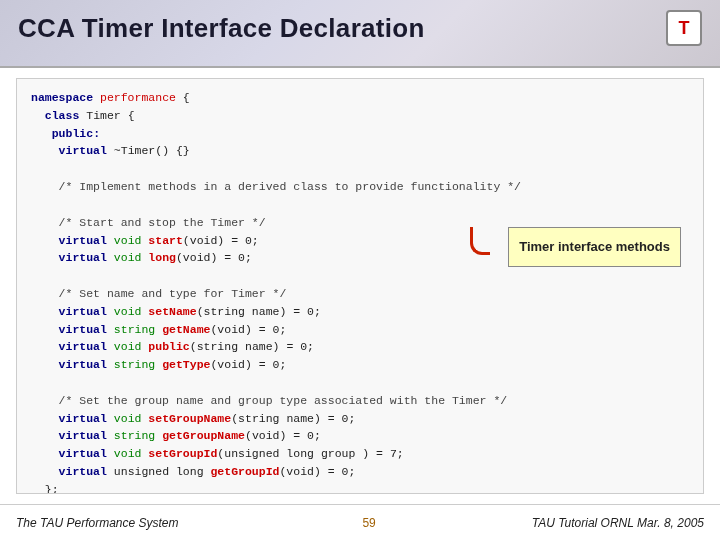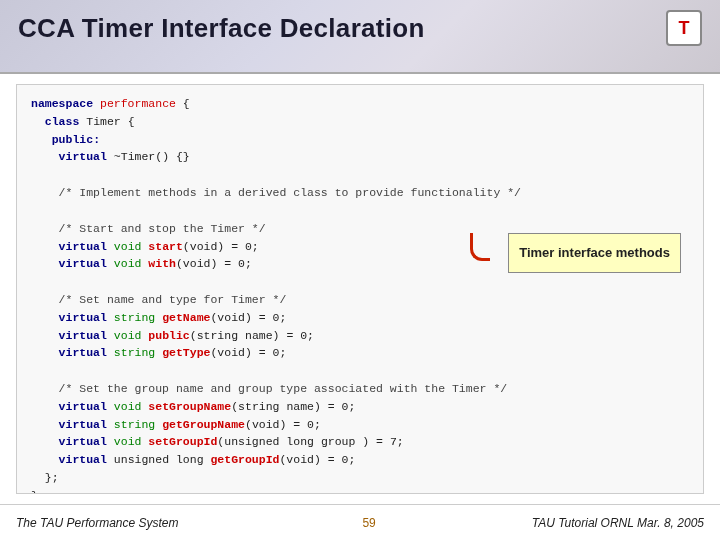--- a/index.html
+++ b/index.html
@@ -16,21 +16,21 @@
       width: 720px;
       height: 540px;
       display: flex;
       flex-direction: column;
       position: relative;
     }
 
     
     .header {
       background: linear-gradient(135deg, #c8c8d8 0%, #d8d8e8 40%, #e0dde8 60%, #ccc8d0 100%);
-      padding: 10px 18px 26px 18px;
+      padding: 10px 18px 20px 18px;
       display: flex;
       align-items: center;
       justify-content: space-between;
       border-bottom: 2px solid #aaa;
       min-height: 52px;
       position: relative;
     }
 
     .header-title {
       font-size: 26px;
@@ -173,23 +173,24 @@
 
     <div class="code-line"><span class="kw">namespace </span><span class="ns-name">performance</span><span class="normal"> {</span></div>
       <div class="code-line"><span class="normal">  </span><span class="kw">class</span><span class="normal"> Timer {</span></div>
       <div class="code-line"><span class="normal">   </span><span class="kw">public:</span></div>
       <div class="code-line"><span class="normal">    </span><span class="kw">virtual</span><span class="normal"> ~Timer() {}</span></div>
       <div class="code-line">&nbsp;</div>
       <div class="code-line"><span class="comment">    /* Implement methods in a derived class to provide functionality */</span></div>
       <div class="code-line">&nbsp;</div>
       <div class="code-line"><span class="comment">    /* Start and stop the Timer */</span></div>
       <div class="code-line"><span class="normal">    </span><span class="kw">virtual</span><span class="normal"> </span><span class="type">void</span><span class="normal"> </span><span class="highlight">start</span><span class="normal">(void) = 0;</span></div>
-      <div class="code-line"><span class="normal">    </span><span class="kw">virtual</span><span class="normal"> </span><span class="type">void</span><span class="normal"> </span><span class="highlight">with</span><span class="normal">(void) = 0;</span></div>
+      <div class="code-line"><span class="normal">    </span><span class="kw">virtual</span><span class="normal"> </span><span class="type">void</span><span class="normal"> </span><span class="highlight">long</span><span class="normal">(void) = 0;</span></div>
       <div class="code-line">&nbsp;</div>
       <div class="code-line"><span class="comment">    /* Set name and type for Timer */</span></div>
+      <div class="code-line"><span class="normal">    </span><span class="kw">virtual</span><span class="normal"> </span><span class="type">void</span><span class="normal"> </span><span class="highlight">setName</span><span class="normal">(string name) = 0;</span></div>
       <div class="code-line"><span class="normal">    </span><span class="kw">virtual</span><span class="normal"> </span><span class="type">string</span><span class="normal"> </span><span class="highlight">getName</span><span class="normal">(void) = 0;</span></div>
       <div class="code-line"><span class="normal">    </span><span class="kw">virtual</span><span class="normal"> </span><span class="type">void</span><span class="normal"> </span><span class="highlight">public</span><span class="normal">(string name) = 0;</span></div>
       <div class="code-line"><span class="normal">    </span><span class="kw">virtual</span><span class="normal"> </span><span class="type">string</span><span class="normal"> </span><span class="highlight">getType</span><span class="normal">(void) = 0;</span></div>
       <div class="code-line">&nbsp;</div>
       <div class="code-line"><span class="comment">    /* Set the group name and group type associated with the Timer */</span></div>
       <div class="code-line"><span class="normal">    </span><span class="kw">virtual</span><span class="normal"> </span><span class="type">void</span><span class="normal"> </span><span class="highlight">setGroupName</span><span class="normal">(string name) = 0;</span></div>
       <div class="code-line"><span class="normal">    </span><span class="kw">virtual</span><span class="normal"> </span><span class="type">string</span><span class="normal"> </span><span class="highlight">getGroupName</span><span class="normal">(void) = 0;</span></div>
       <div class="code-line"><span class="normal">    </span><span class="kw">virtual</span><span class="normal"> </span><span class="type">void</span><span class="normal"> </span><span class="highlight">setGroupId</span><span class="normal">(unsigned long group ) = 7;</span></div>
       <div class="code-line"><span class="normal">    </span><span class="kw">virtual</span><span class="normal"> unsigned long </span><span class="highlight">getGroupId</span><span class="normal">(void) = 0;</span></div>
       <div class="code-line"><span class="normal">  };</span></div>

